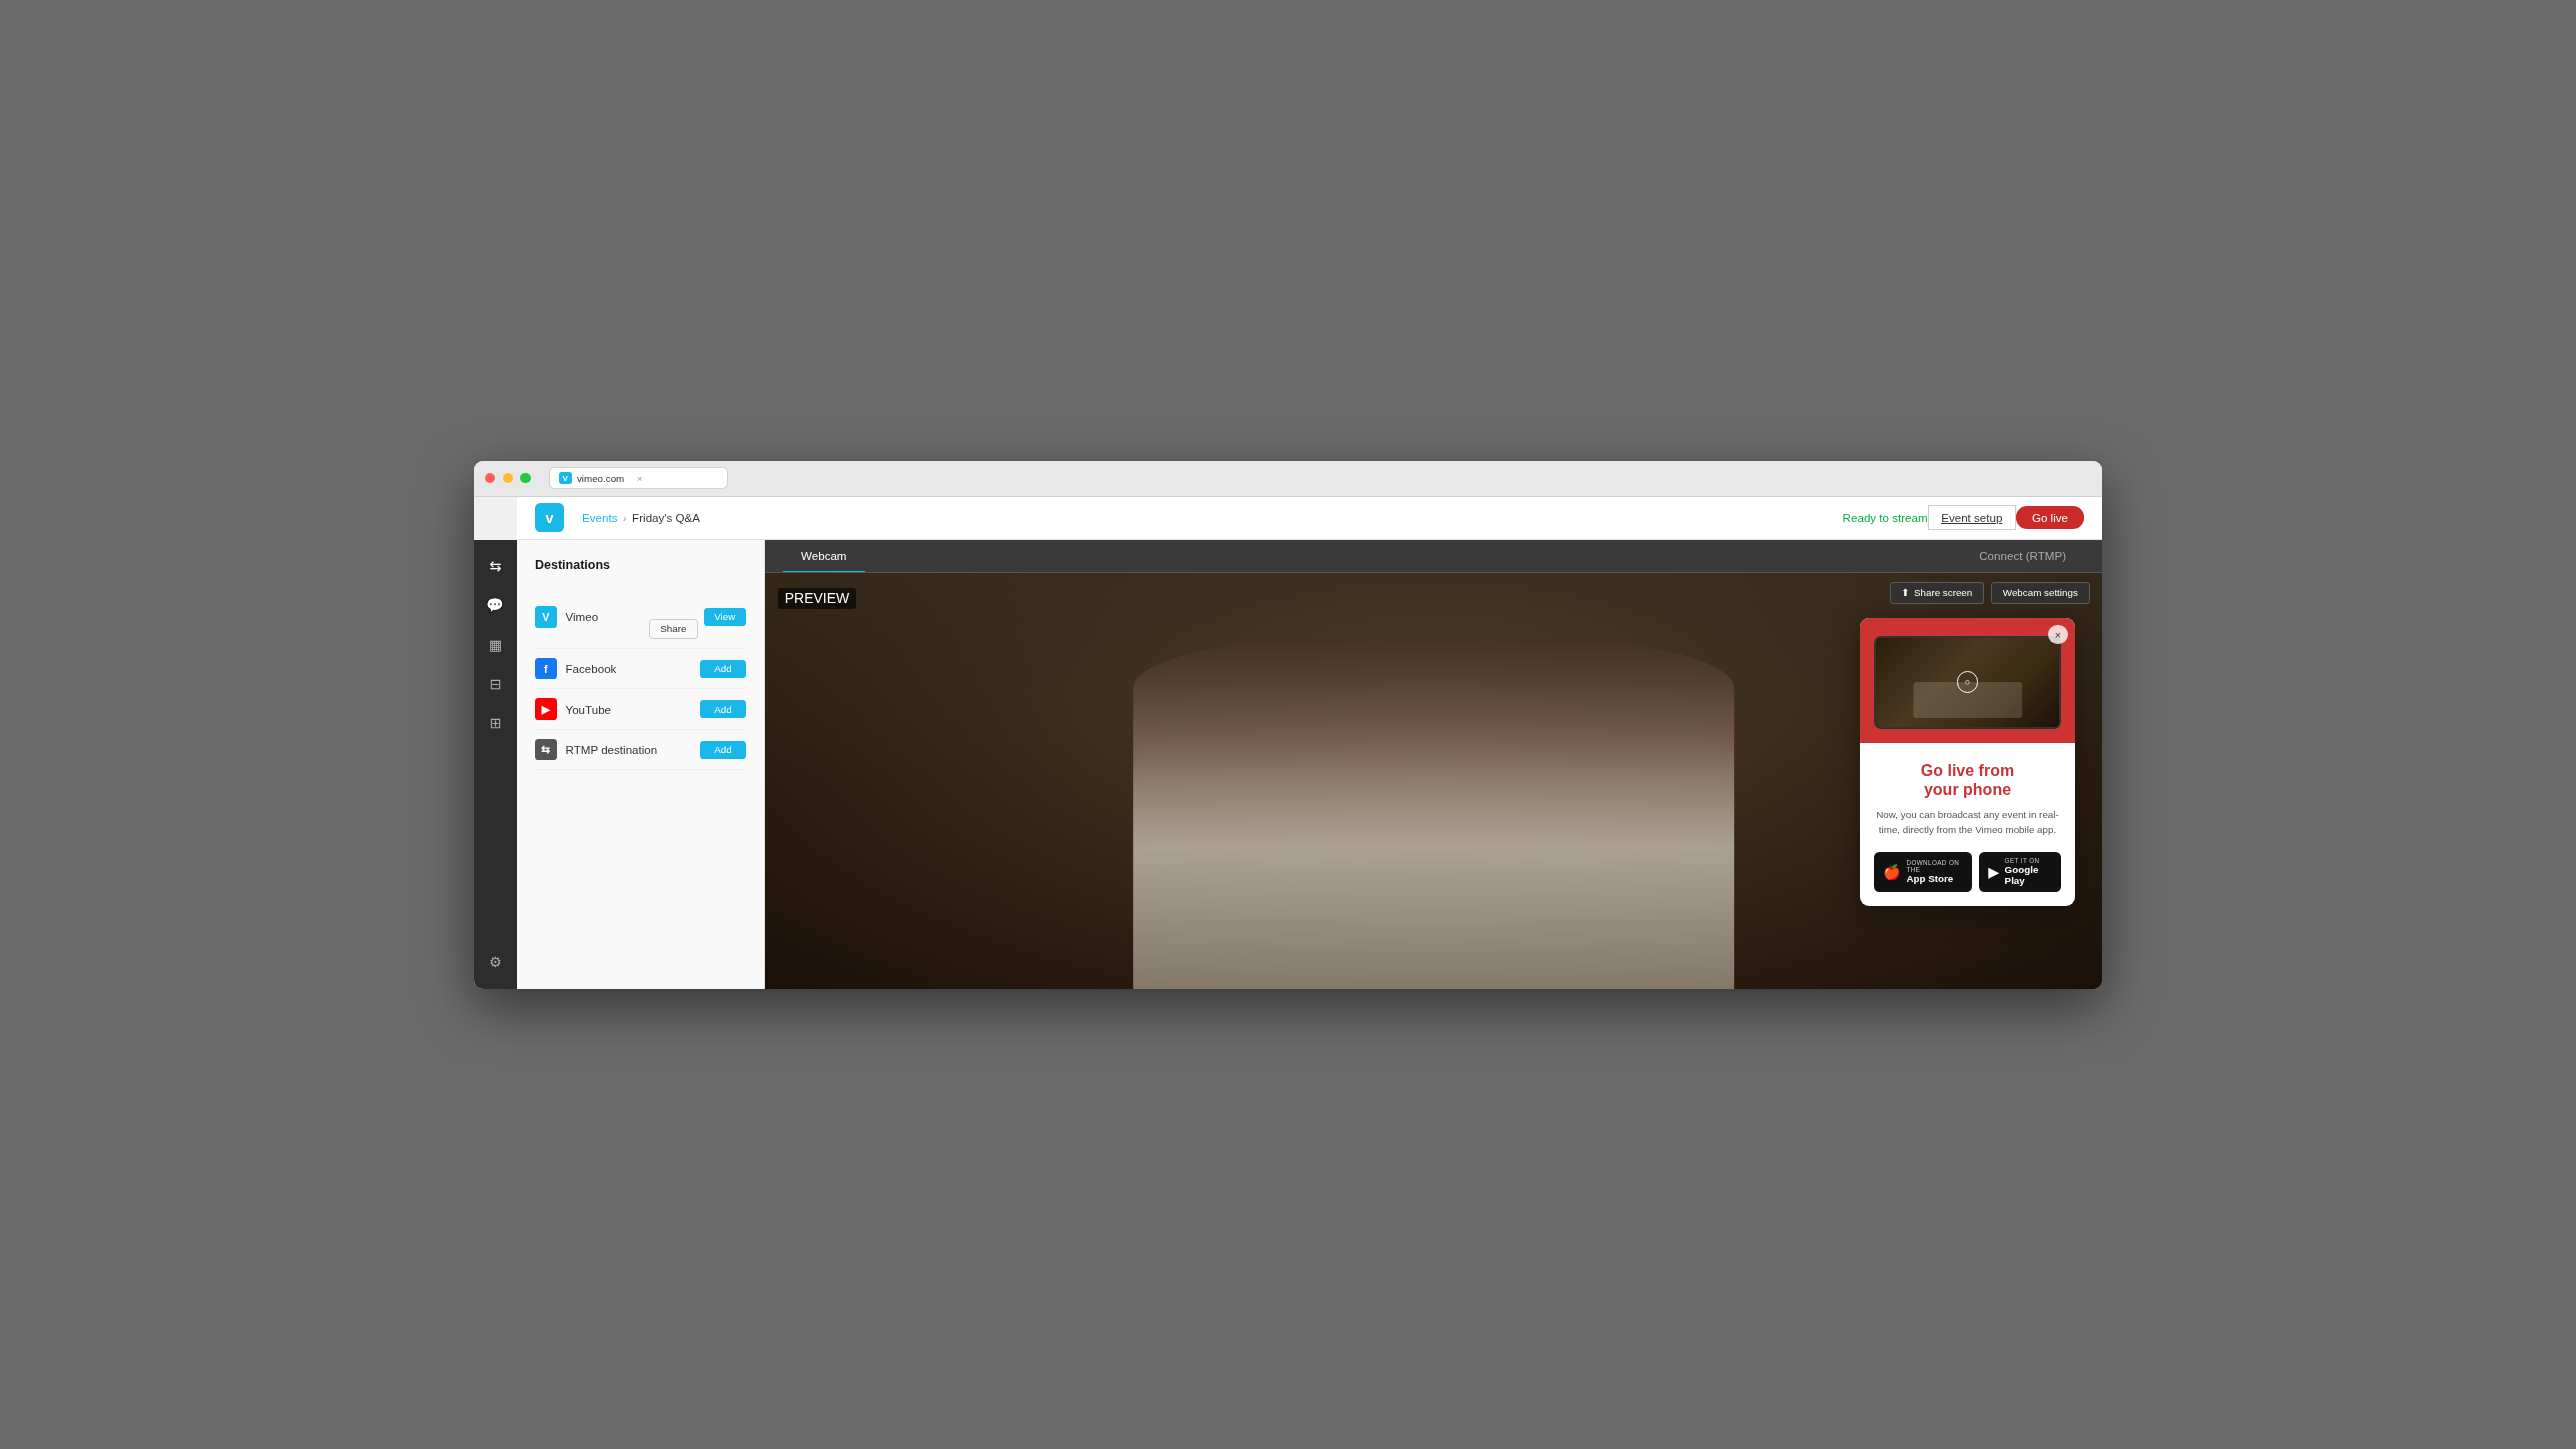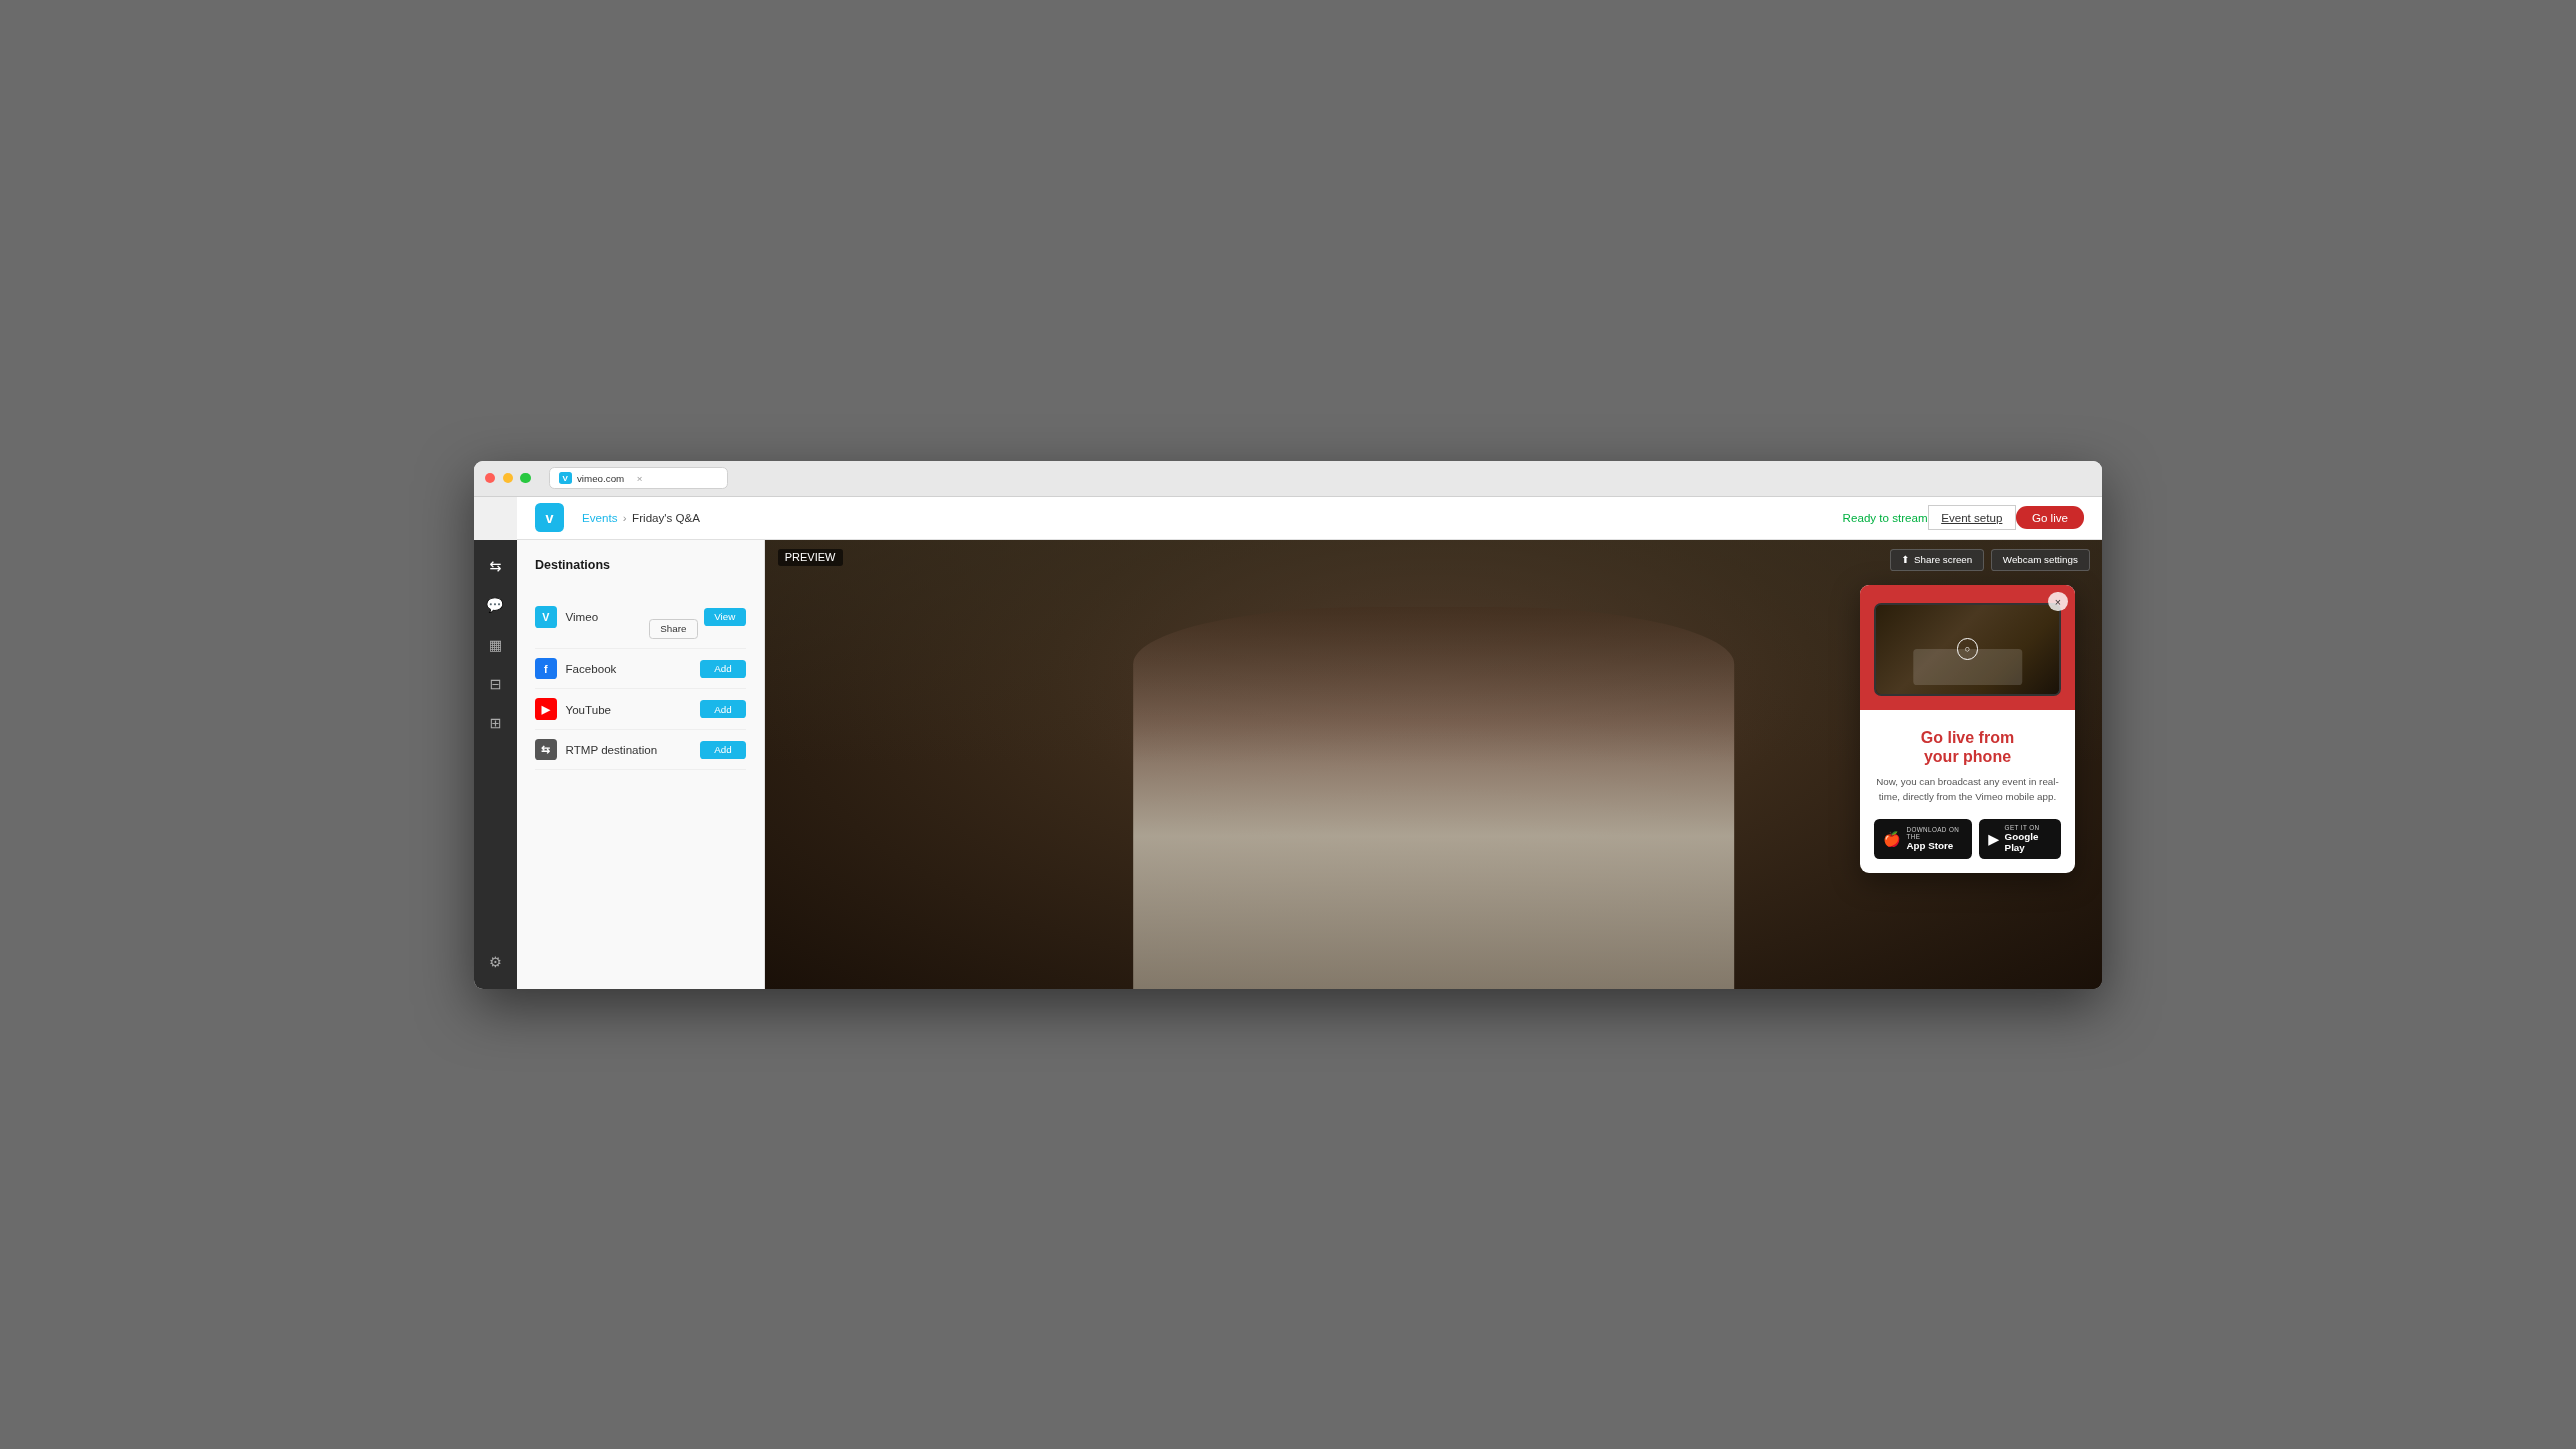--- a/index.html
+++ b/index.html
@@ -323,25 +323,25 @@
     
     .preview-area {
       flex: 1;
       position: relative;
       background: #1a1a1a;
       overflow: hidden;
     }
 
     .preview-label {
       position: absolute;
-      top: 9px;
+      top: 15px;
       left: 12.5px;
       background: rgba(0,0,0,0.6);
       color: white;
-      font-size: 11px;
+      font-size: 14px;
       padding: 2.7px 7.2px;
       border-radius: 2.7px;
       z-index: 2;
     }
 
     
     .video-bg {
       width: 100%;
       height: 100%;
       background: 
@@ -587,20 +587,24 @@
 
         <div class="destination-item">
           <div class="destination-logo dest-rtmp">⇆</div>
           <span class="destination-name">RTMP destination</span>
           <button class="btn-add">Add</button>
         </div>
       </div>
 
       <div class="studio-area">
 
+        <div class="studio-tabs">
+          <div class="studio-tab active">Webcam</div>
+          <div class="studio-tab-right">Connect (RTMP)</div>
+        </div>
 
         <div class="preview-area">
 
           <div class="video-bg">
 
             <div style="position:absolute; bottom:0; left:50%; transform:translateX(-50%); width:45%; height:85%; background:linear-gradient(180deg, #4a3020 0%, #8a7060 30%, #c8c0b0 60%, #9a9080 100%); border-radius:40% 40% 0 0 / 15% 15% 0 0; opacity:0.8;"></div>
 
             <div style="position:absolute; top:0; left:0; right:0; height:50%; background:linear-gradient(180deg, #3a3020 0%, transparent 100%); opacity:0.6;"></div>
           </div>
 

